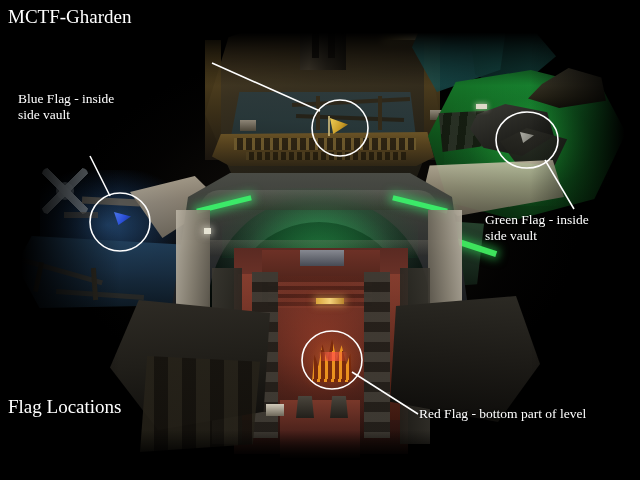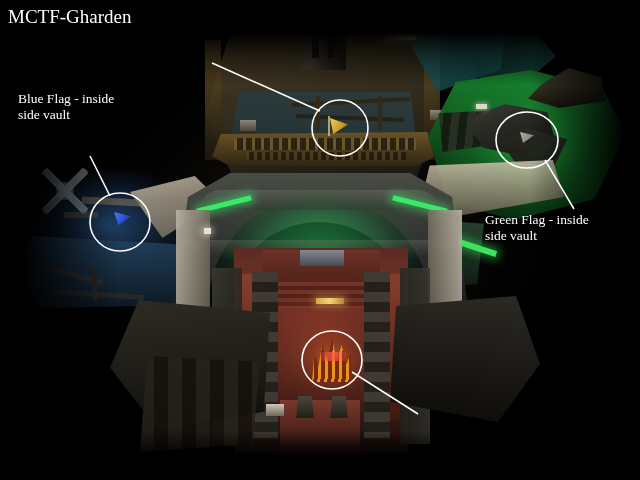--- a/index.html
+++ b/index.html
@@ -333,16 +333,18 @@
 
     <div class="anno title">MCTF-Gharden</div>
 
 
     <div class="anno lbl" id="a-blue">Blue Flag - inside
 side vault</div>
 
     <div class="anno lbl" id="a-green">Green Flag - inside
 side vault</div>
 
-
+    <div class="anno lbl" id="a-red">Red Flag - bottom part of level</div>
+
+    <div class="anno footer">Flag Locations</div>
   </div>
 
 </div>
 
 </body></html>

